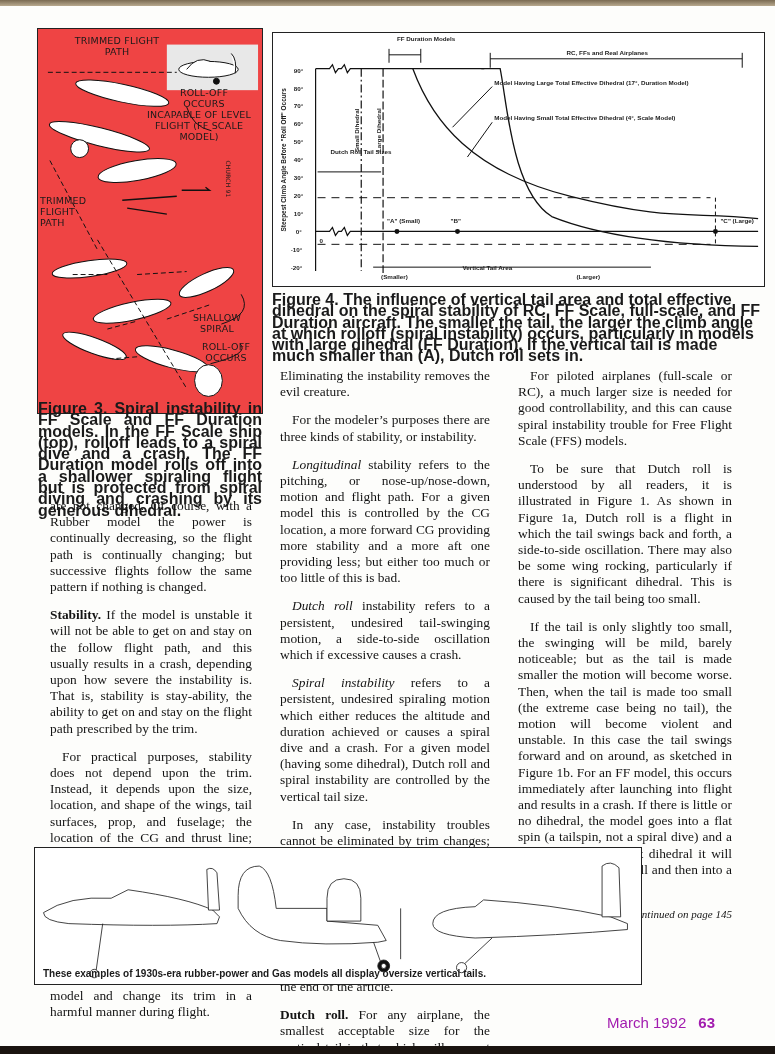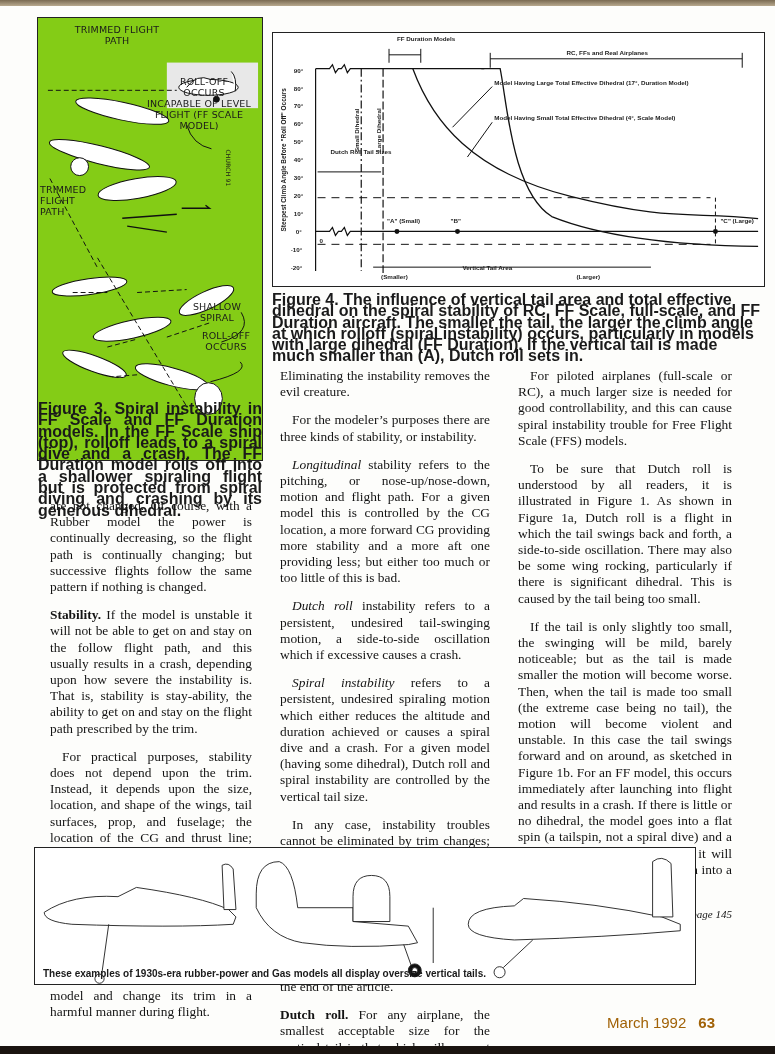--- a/index.html
+++ b/index.html
@@ -3,45 +3,45 @@
 <meta charset="utf-8">
 <style>
   * { box-sizing: border-box; margin: 0; padding: 0; }
   html, body { width: 775px; height: 1054px; background: #fdfdfb; overflow: hidden; }
   body { position: relative; font-family: "Liberation Serif", serif; color: #141414; }
 
   .page-top-bar { position: absolute; left: 0; top: 0; width: 775px; height: 6px; background: linear-gradient(#7a6a52, #b8a98f); }
   .page-bottom-bar { position: absolute; left: 0; bottom: 0; width: 775px; height: 8px; background: #1a1410; }
 
   
-  .fig3-box { position: absolute; left: 37px; top: 17px; width: 226px; height: 444px; border: 1.5px solid #222; background: #84cc16; }
+  .fig3-box { position: absolute; left: 37px; top: 28px; width: 226px; height: 386px; border: 1.5px solid #222; background: #ef4444; }
   .fig3-box svg { width: 100%; height: 100%; }
   .fig3-label { position: absolute; font-family: "DejaVu Sans", sans-serif; font-size: 9.5px; line-height: 11px; color: #1a1a1a; text-align: center; letter-spacing: 0.2px; }
 
   .caption { position: absolute; font-family: "Liberation Sans", sans-serif; font-weight: bold; font-size: 16px; line-height: 11.3px; color: #1a1a1a; }
 
   
   .fig4-box { position: absolute; left: 272px; top: 32px; width: 493px; height: 255px; border: 1.5px solid #222; background: #fff; }
   .fig4-box svg { width: 100%; height: 100%; }
   .chart-text { font-family: "Liberation Sans", sans-serif; font-size: 6.3px; font-weight: bold; fill: #222; }
 
   .col { position: absolute; font-size: 13.4px; line-height: 16.2px; text-align: justify; }
   .col p { margin: 12px; }
   .col p.indent { text-indent: 12px; }
   .col p.gap { margin-top: 9px; }
   .col .runin { font-weight: bold; }
   .col em { font-style: italic; font-family: Liberation Serif, serif; }
   .continued { font-style: italic; font-size: 11px; text-align: right; margin-top: 9px; }
 
   
-  .bottom-fig { position: absolute; left: 34px; top: 847px; width: 662px; height: 138px; border: 1.5px solid #222; background: #fff; }
+  .bottom-fig { position: absolute; left: 34px; top: 847px; width: 608px; height: 138px; border: 1.5px solid #222; background: #fff; }
   .bottom-fig svg { position: absolute; left: 0; top: 0; width: 100%; height: 100%; }
   .bottom-caption { position: absolute; left: 8px; bottom: 5px; font-family: "Liberation Sans", sans-serif; font-weight: bold; font-size: 10px; color: #1a1a1a; }
 
-  .footer { position: absolute; right: 60px; top: 1014px; font-family: "Liberation Sans", sans-serif; font-size: 15px; color: #a16207; }
+  .footer { position: absolute; right: 60px; top: 1014px; font-family: "Liberation Sans", sans-serif; font-size: 15px; color: #a21caf; }
   .footer .pnum { font-weight: bold; margin-left: 12px; }
 </style>
 </head>
 <body>
 
 <div class="page-top-bar"></div>
 
 <div class="fig3-box">
   <svg viewBox="0 0 226 362">
     <rect x="130" y="3" width="92" height="46" fill="#e8e8e8" stroke="none"></rect>

